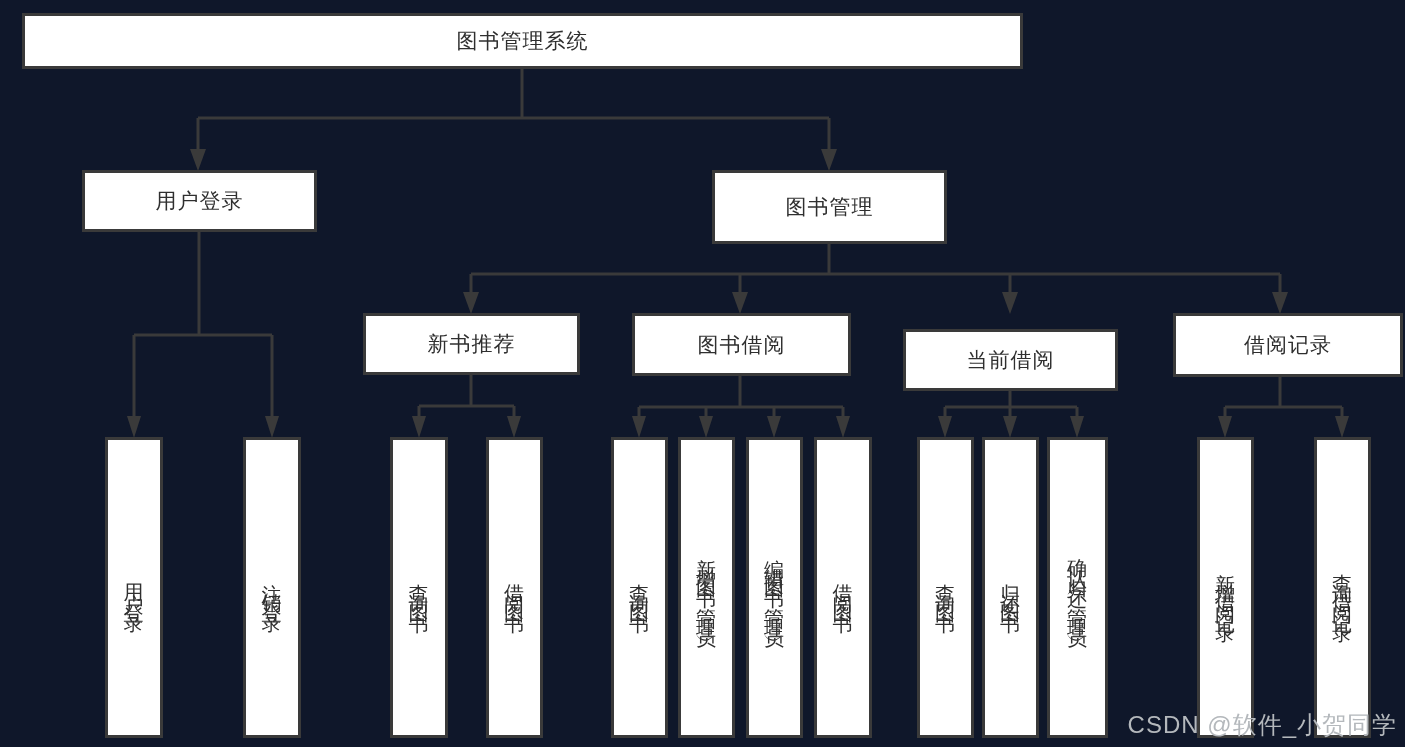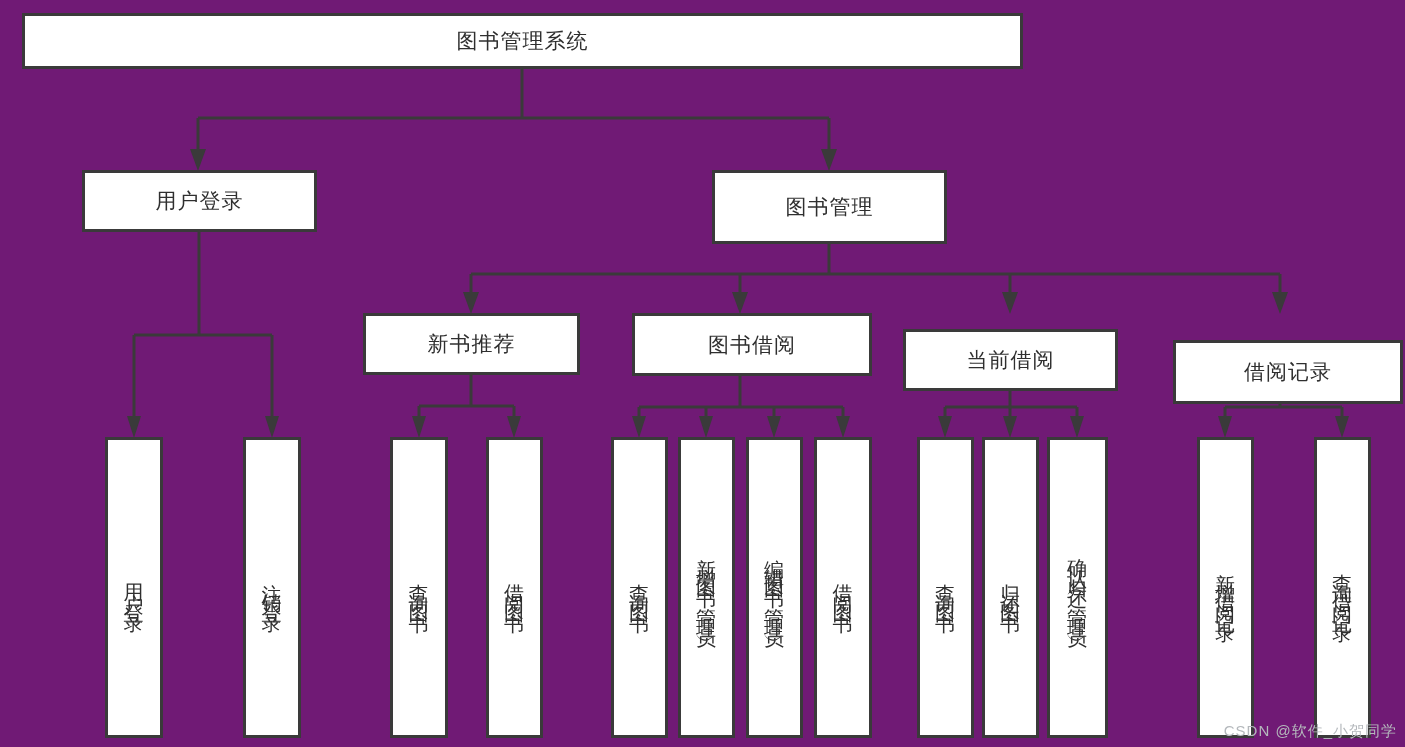--- a/index.html
+++ b/index.html
@@ -1,19 +1,19 @@
 <!DOCTYPE html>
 <html><head>
 <meta charset="utf-8">
 <style>
   html,body{margin:0;padding:0;background:#fff;}
   #canvas{
     position:relative;
     width:1405px;height:747px;
-    background:#701a75;
+    background:#0f172a;
     font-family:"Liberation Sans","DejaVu Sans",sans-serif;
     overflow:hidden;
   }
   .node{
     position:absolute;
     background:#ffffff;
     border:3px solid #3a3a3a;
     box-sizing:border-box;
     display:flex;
     align-items:center;
@@ -27,21 +27,21 @@
     text-orientation:mixed;
     letter-spacing:10px;
     line-height:1;
   }
   #connector-svg{ position:absolute; left:0; top:0; }
   .wire{ stroke:#3a3a3a; stroke-width:3; fill:none; }
   .head{ fill:#3a3a3a; stroke:none; }
   .watermark{
     position:absolute;
     right:8px; bottom:6px;
-    font-size:15px;
+    font-size:24px;
     color:#b4b8bc;
     letter-spacing:1px;
     white-space:nowrap;
   }
 </style>
 </head>
 <body>
 
 <div id="canvas">
 
@@ -88,27 +88,27 @@
   <div class="node hbox" style="left:82px;top:170px;width:235px;height:62px;">
     <span>用户登录</span>
   </div>
   <div class="node hbox" style="left:712px;top:170px;width:235px;height:74px;">
     <span>图书管理</span>
   </div>
 
   <div class="node hbox" style="left:363px;top:313px;width:217px;height:62px;align-items:center;">
     <span>新书推荐</span>
   </div>
-  <div class="node hbox" style="left:632px;top:313px;width:240px;height:63px;">
+  <div class="node hbox" style="left:632px;top:313px;width:219px;height:63px;">
     <span>图书借阅</span>
   </div>
   <div class="node hbox" style="left:903px;top:313px;width:215px;height:62px;margin-top:16px;">
     <span>当前借阅</span>
   </div>
-  <div class="node hbox" style="left:1173px;top:313px;width:230px;height:64px;margin-top:27px;">
+  <div class="node hbox" style="left:1173px;top:313px;width:230px;height:64px;">
     <span>借阅记录</span>
   </div>
 
   <div class="node vbox" style="left:105px;top:437px;width:58px;height:301px;">
     <span>用户登录</span>
   </div>
   <div class="node vbox" style="left:243px;top:437px;width:58px;height:301px;">
     <span>注销登录</span>
   </div>
 

